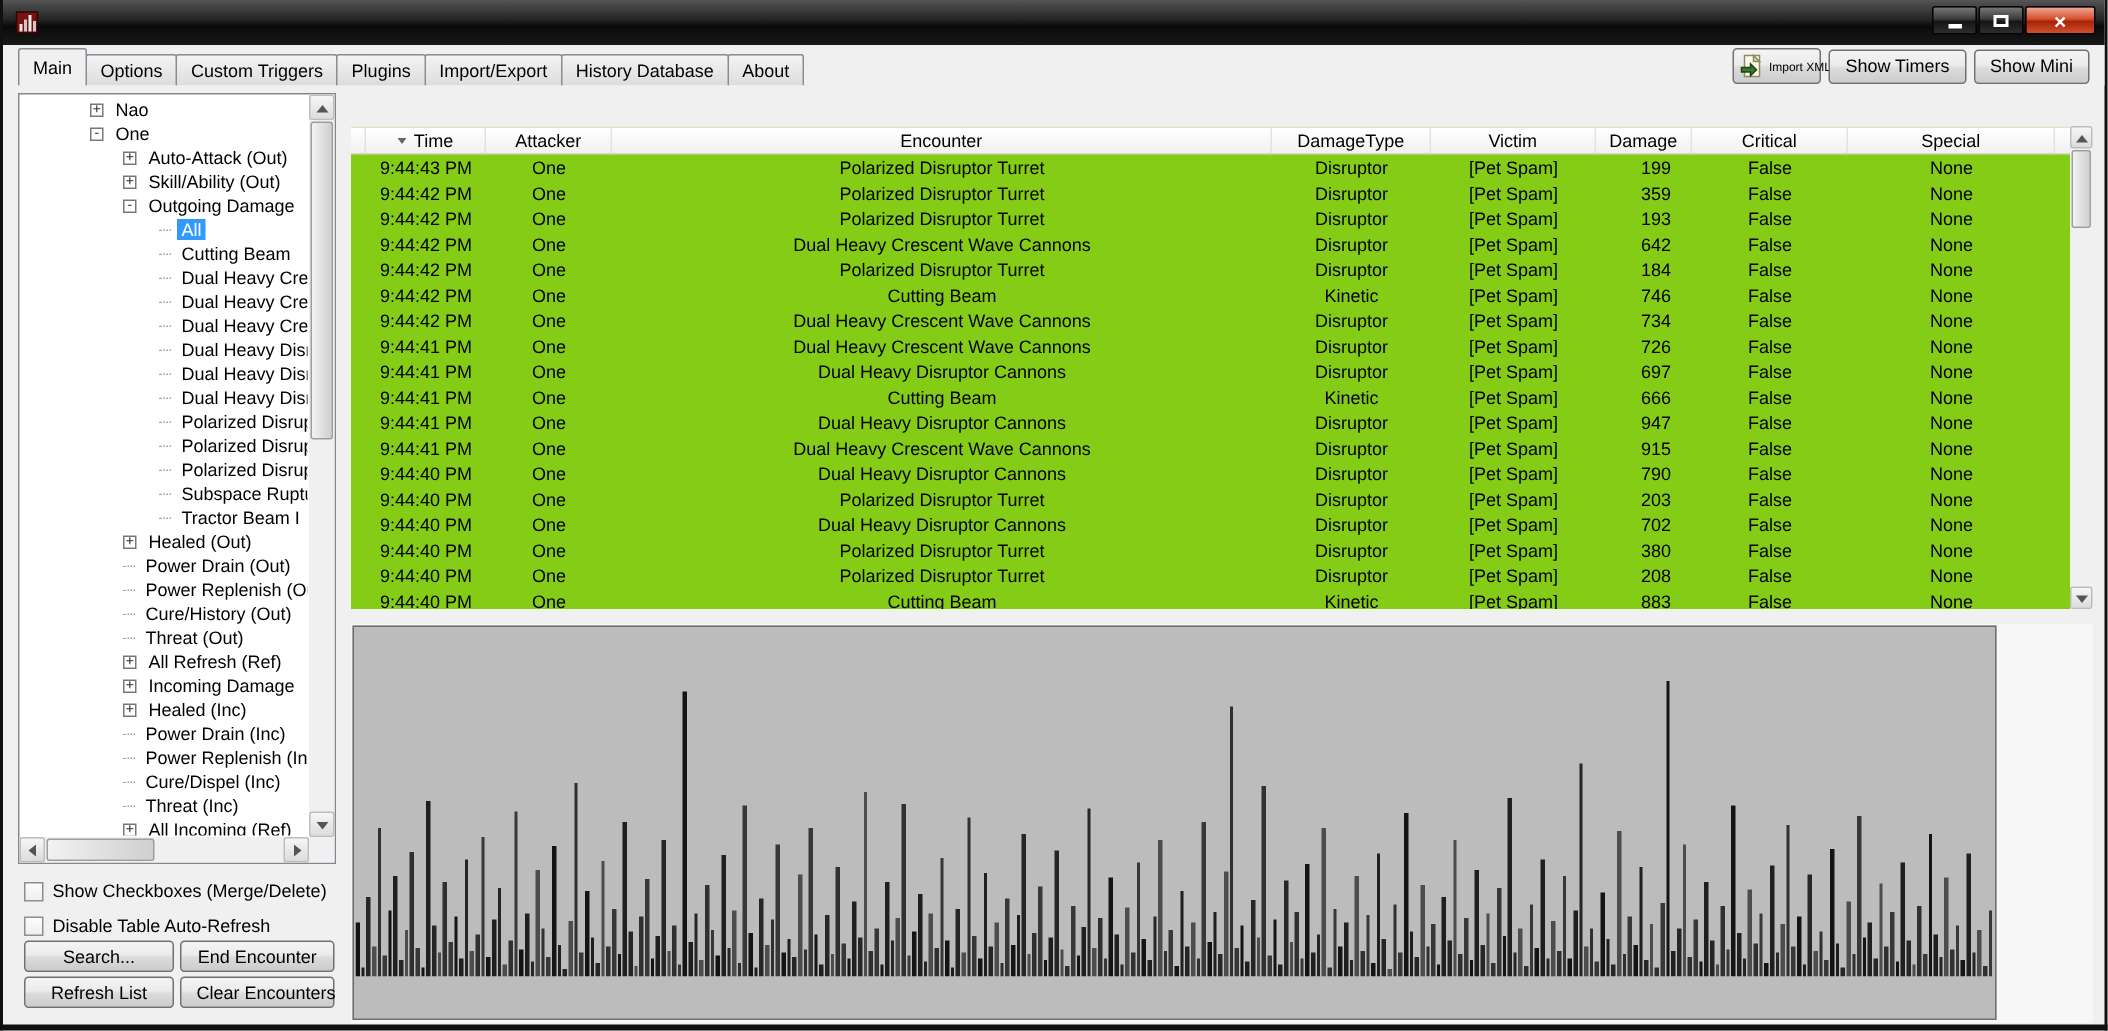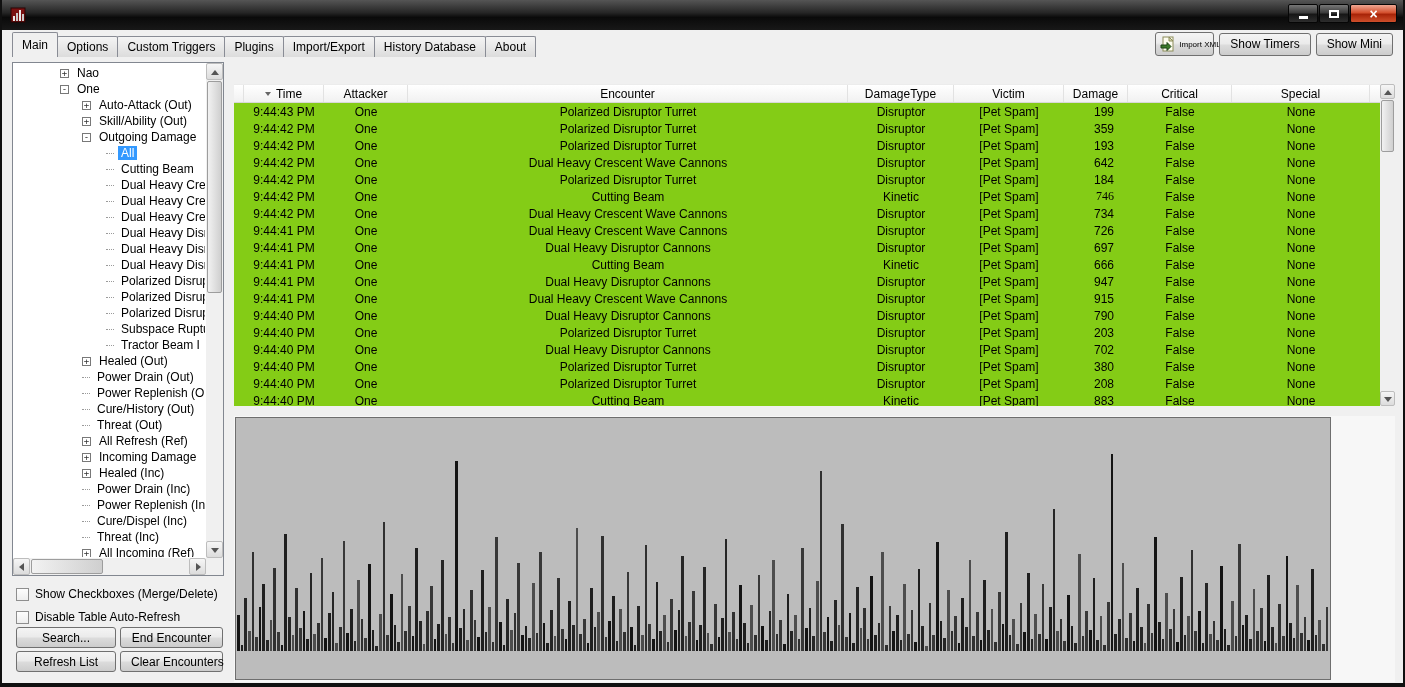--- a/index.html
+++ b/index.html
@@ -395,21 +395,21 @@
           <div class="g-cell al-c" style="width: 104px;">False</div>
           <div class="g-cell al-c" style="width: 138px;">None</div>
         </div>
         <div class="g-row">
           <div class="g-cell" style="width: 10px;"></div>
           <div class="g-cell al-c" style="width: 80px;">9:44:42 PM</div>
           <div class="g-cell al-c" style="width: 84px;">One</div>
           <div class="g-cell al-c" style="width: 440px;">Cutting Beam</div>
           <div class="g-cell al-c" style="width: 106px;">Kinetic</div>
           <div class="g-cell al-c" style="width: 110px;">[Pet Spam]</div>
-          <div class="g-cell al-r" style="width: 64px; font-family: Liberation Serif, serif;">746</div>
+          <div class="g-cell al-r" style="width: 64px;">746</div>
           <div class="g-cell al-c" style="width: 104px;">False</div>
           <div class="g-cell al-c" style="width: 138px;">None</div>
         </div>
         <div class="g-row">
           <div class="g-cell" style="width: 10px;"></div>
           <div class="g-cell al-c" style="width: 80px;">9:44:42 PM</div>
           <div class="g-cell al-c" style="width: 84px;">One</div>
           <div class="g-cell al-c" style="width: 440px;">Dual Heavy Crescent Wave Cannons</div>
           <div class="g-cell al-c" style="width: 106px;">Disruptor</div>
           <div class="g-cell al-c" style="width: 110px;">[Pet Spam]</div>

